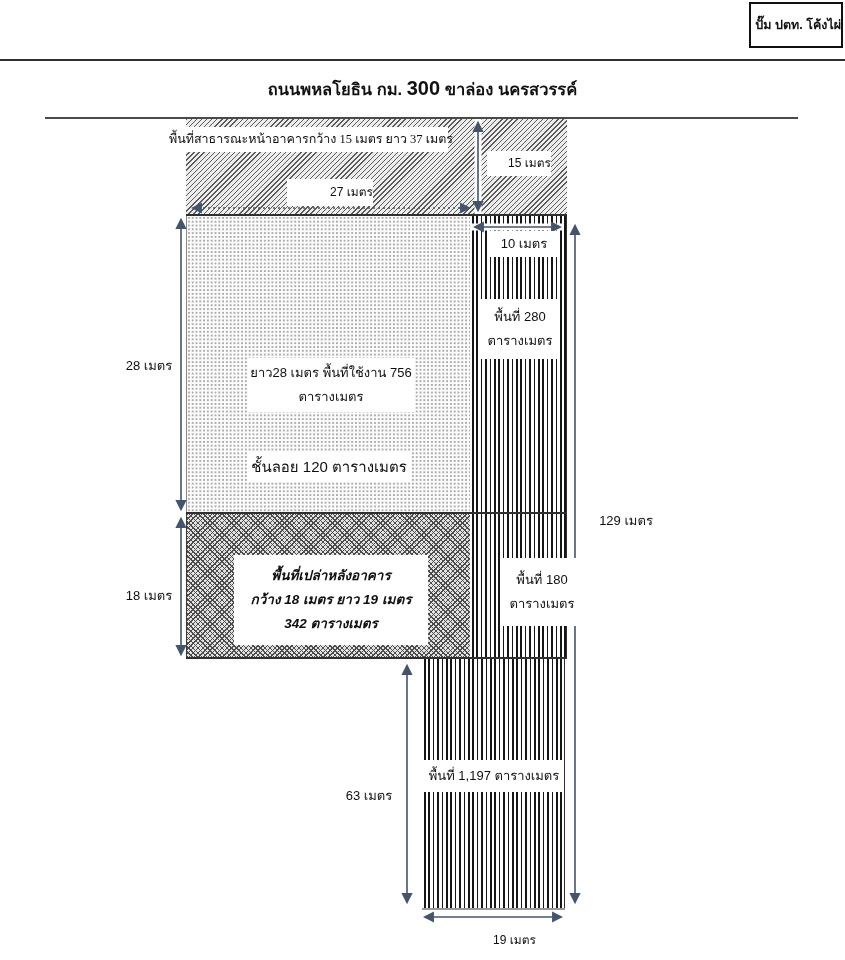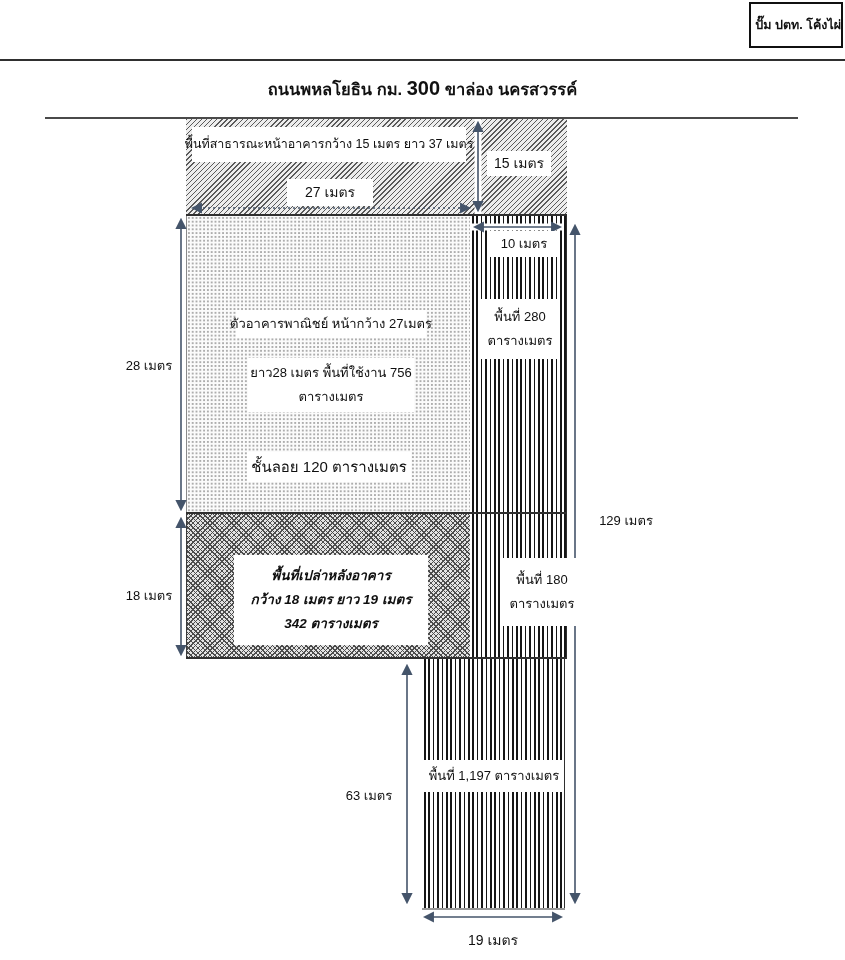--- a/index.html
+++ b/index.html
@@ -38,21 +38,21 @@
   
   .rule { background: #2f2f2f; }
 
   
   .lbl {
     position: absolute; background: #ffffff; color: #0f0f0f;
     display: flex; flex-direction: column; align-items: center; justify-content: center;
     text-align: center; font-size: 13px; line-height: 1.35; z-index: 6; white-space: nowrap;
   }
   .lbl.nobg { background: transparent; }
-  .lbl.big  { font-size: 14px; }
+  .lbl.big  { font-size: 12px; align-items: flex-end; }
   .lbl.italic { font-style: italic; font-weight: bold; }
   .lbl .row { display: block; }
   .gap > .row { margin: 3px 5px; }
 
   
   .station-box {
     position: absolute; border: 2px solid #101010; background: #fff;
     display: flex; align-items: center; justify-content: flex-end;
     font-weight: bold; font-size: 12.5px; z-index: 7;
   }
@@ -122,33 +122,30 @@
 
     <line class="dim" x1="181" y1="519" x2="181" y2="654" marker-start="url(#ah)" marker-end="url(#ah)"></line>
 
     <line class="dim" x1="407" y1="666" x2="407" y2="902" marker-start="url(#ah)" marker-end="url(#ah)"></line>
 
     <line class="dim" x1="425" y1="917" x2="561" y2="917" marker-start="url(#ah)" marker-end="url(#ah)"></line>
 
     <line class="dim" x1="575" y1="226" x2="575" y2="902" marker-start="url(#ah)" marker-end="url(#ah)"></line>
   </svg>
 
-  <div class="lbl" style="left:192px; top:127px; width:274px; height:35px; font-size:12.5px;">
+  <div class="lbl" style="left:174px; top:127px; width:274px; height:25px; font-size:12.5px;font-family:Liberation Serif, serif;">
     <span class="row">พื้นที่สาธารณะหน้าอาคารกว้าง 15 เมตร  ยาว 37 เมตร</span>
   </div>
   <div class="lbl big" style="left:287px; top:179px; width:86px; height:27px;">
     <span class="row">27 เมตร</span>
   </div>
   <div class="lbl big" style="left:487px; top:151px; width:64px; height:25px;">
     <span class="row">15 เมตร</span>
   </div>
 
-  <div class="lbl" style="left:236px; top:310px; width:190px; height:28px;">
-    <span class="row">ตัวอาคารพาณิชย์ หน้ากว้าง 27เมตร</span>
-  </div>
   <div class="lbl gap" style="left:248px; top:358px; width:166px; height:54px;">
     <span class="row">ยาว28 เมตร พื้นที่ใช้งาน 756</span>
     <span class="row">ตารางเมตร</span>
   </div>
   <div class="lbl" style="left:247px; top:452px; width:164px; height:30px; font-size:15px;">
     <span class="row">ชั้นลอย 120 ตารางเมตร</span>
   </div>
   <div class="lbl nobg" style="left:113px; top:354px; width:72px; height:24px;">
     <span class="row">28 เมตร</span>
   </div>

